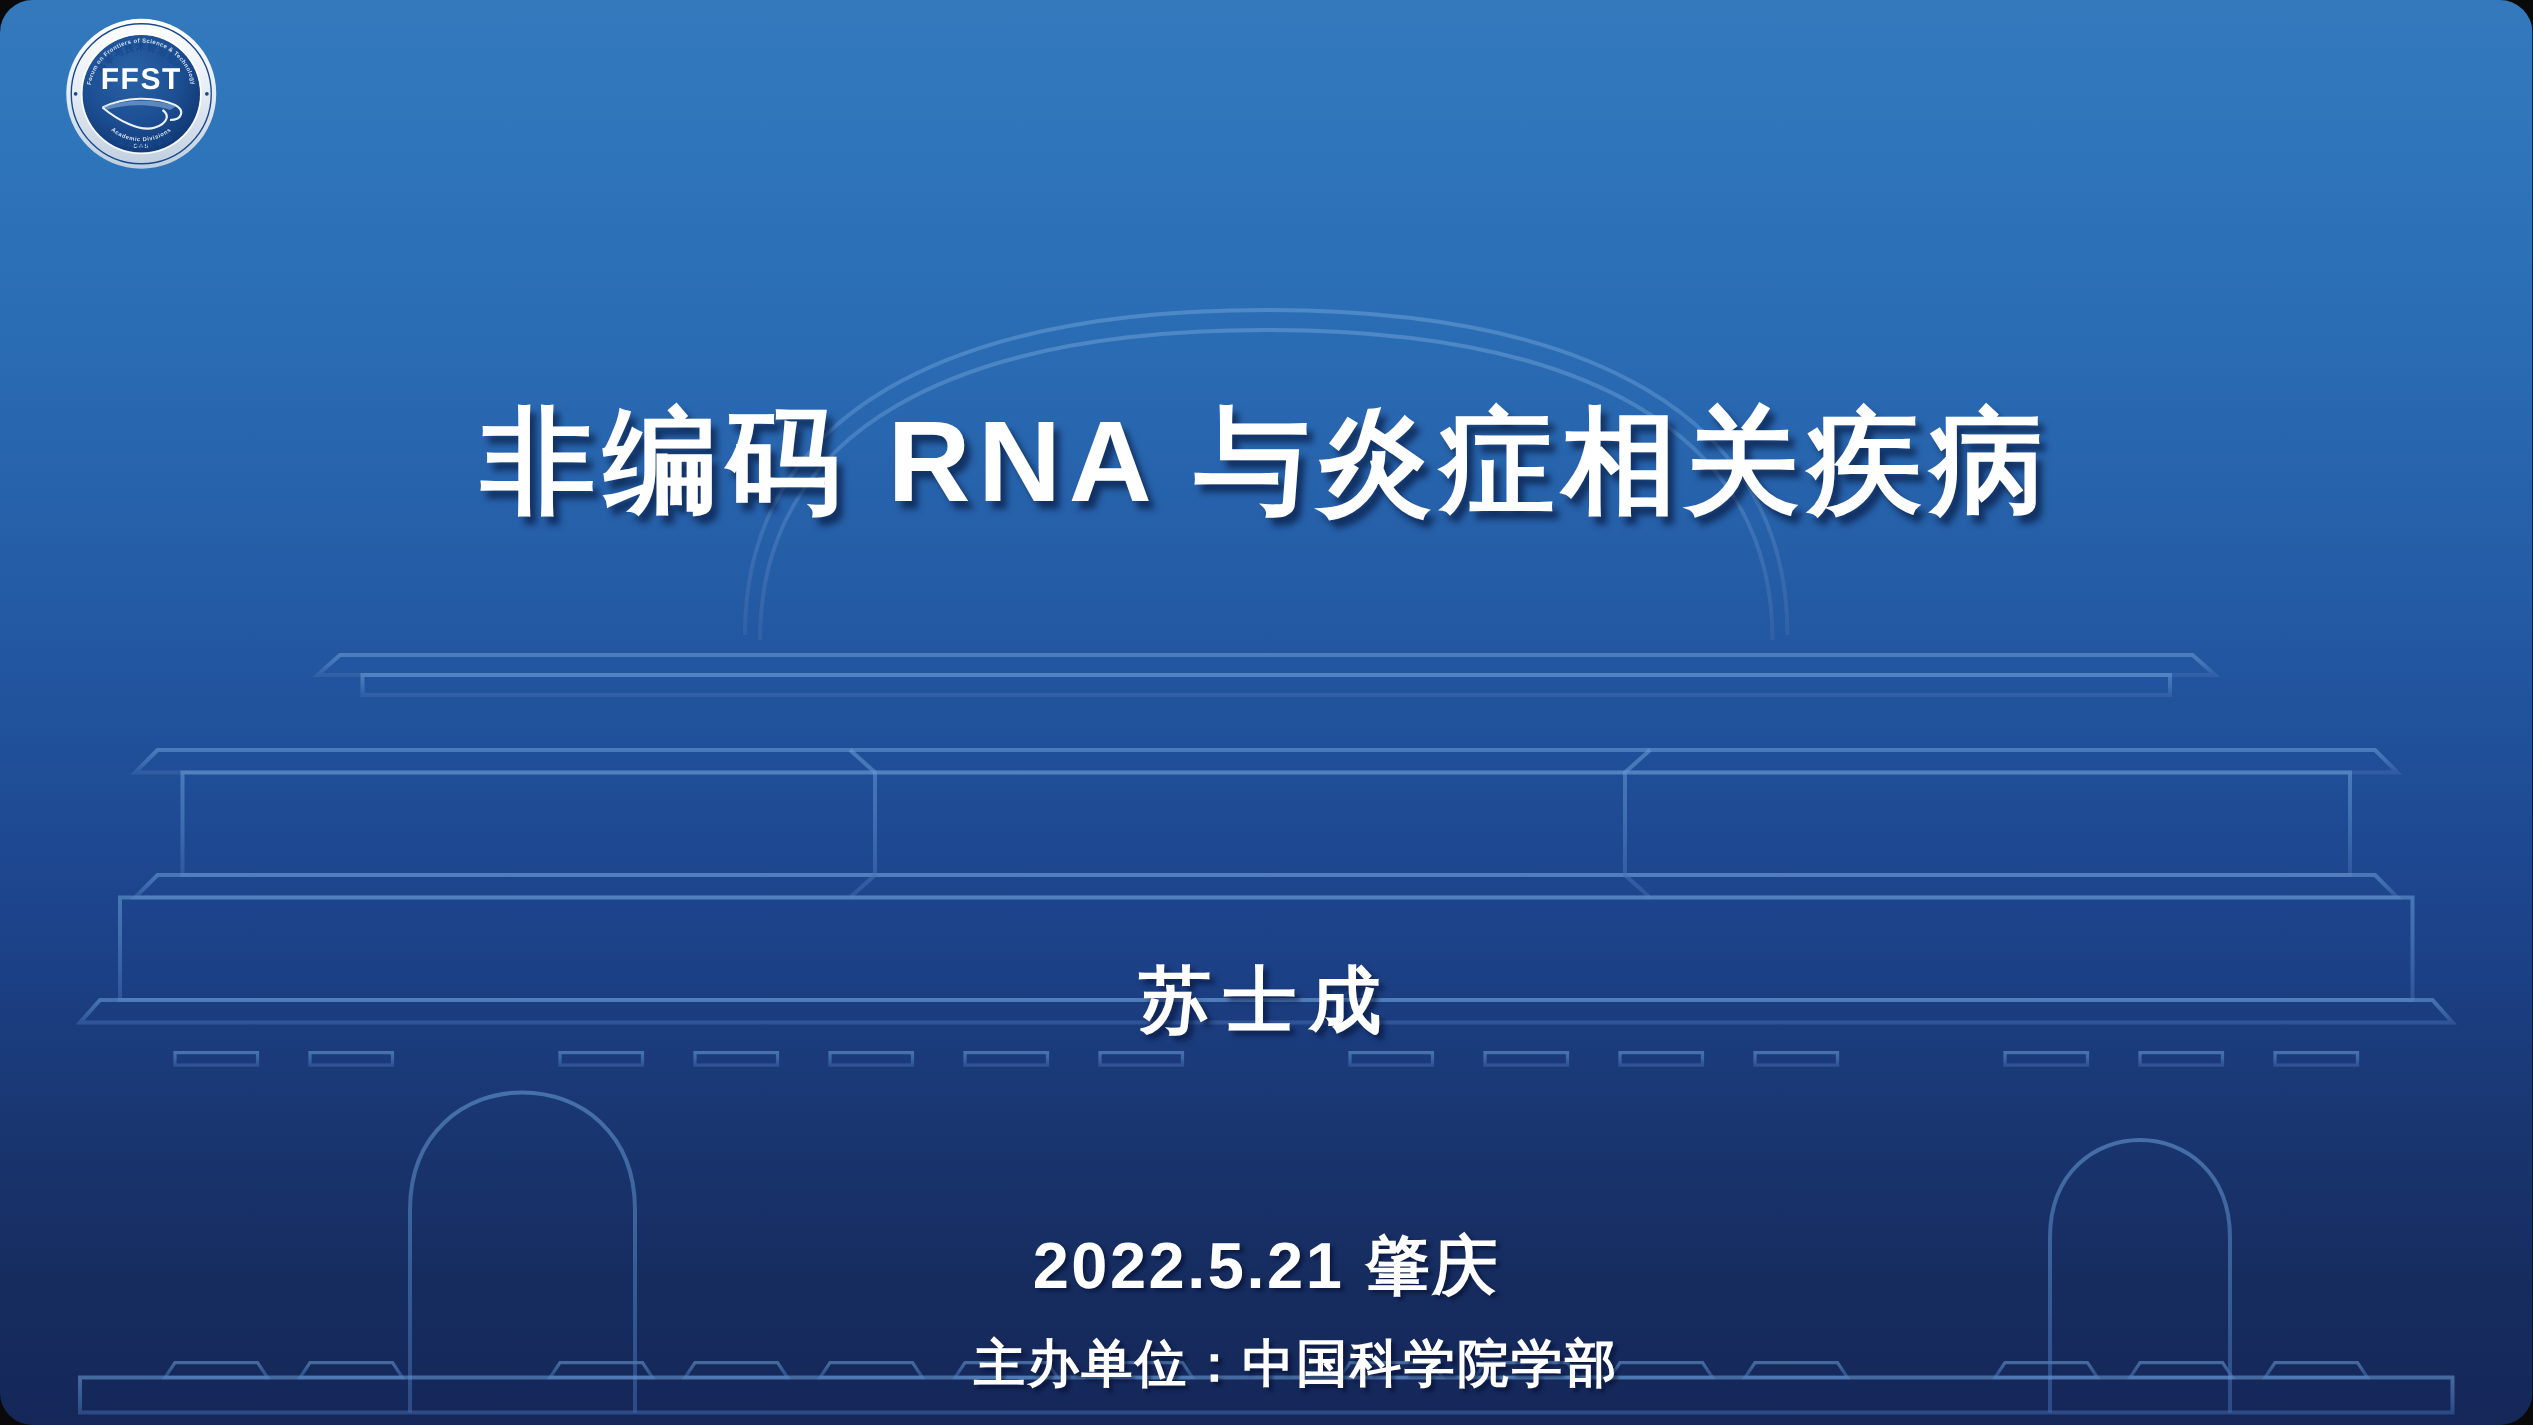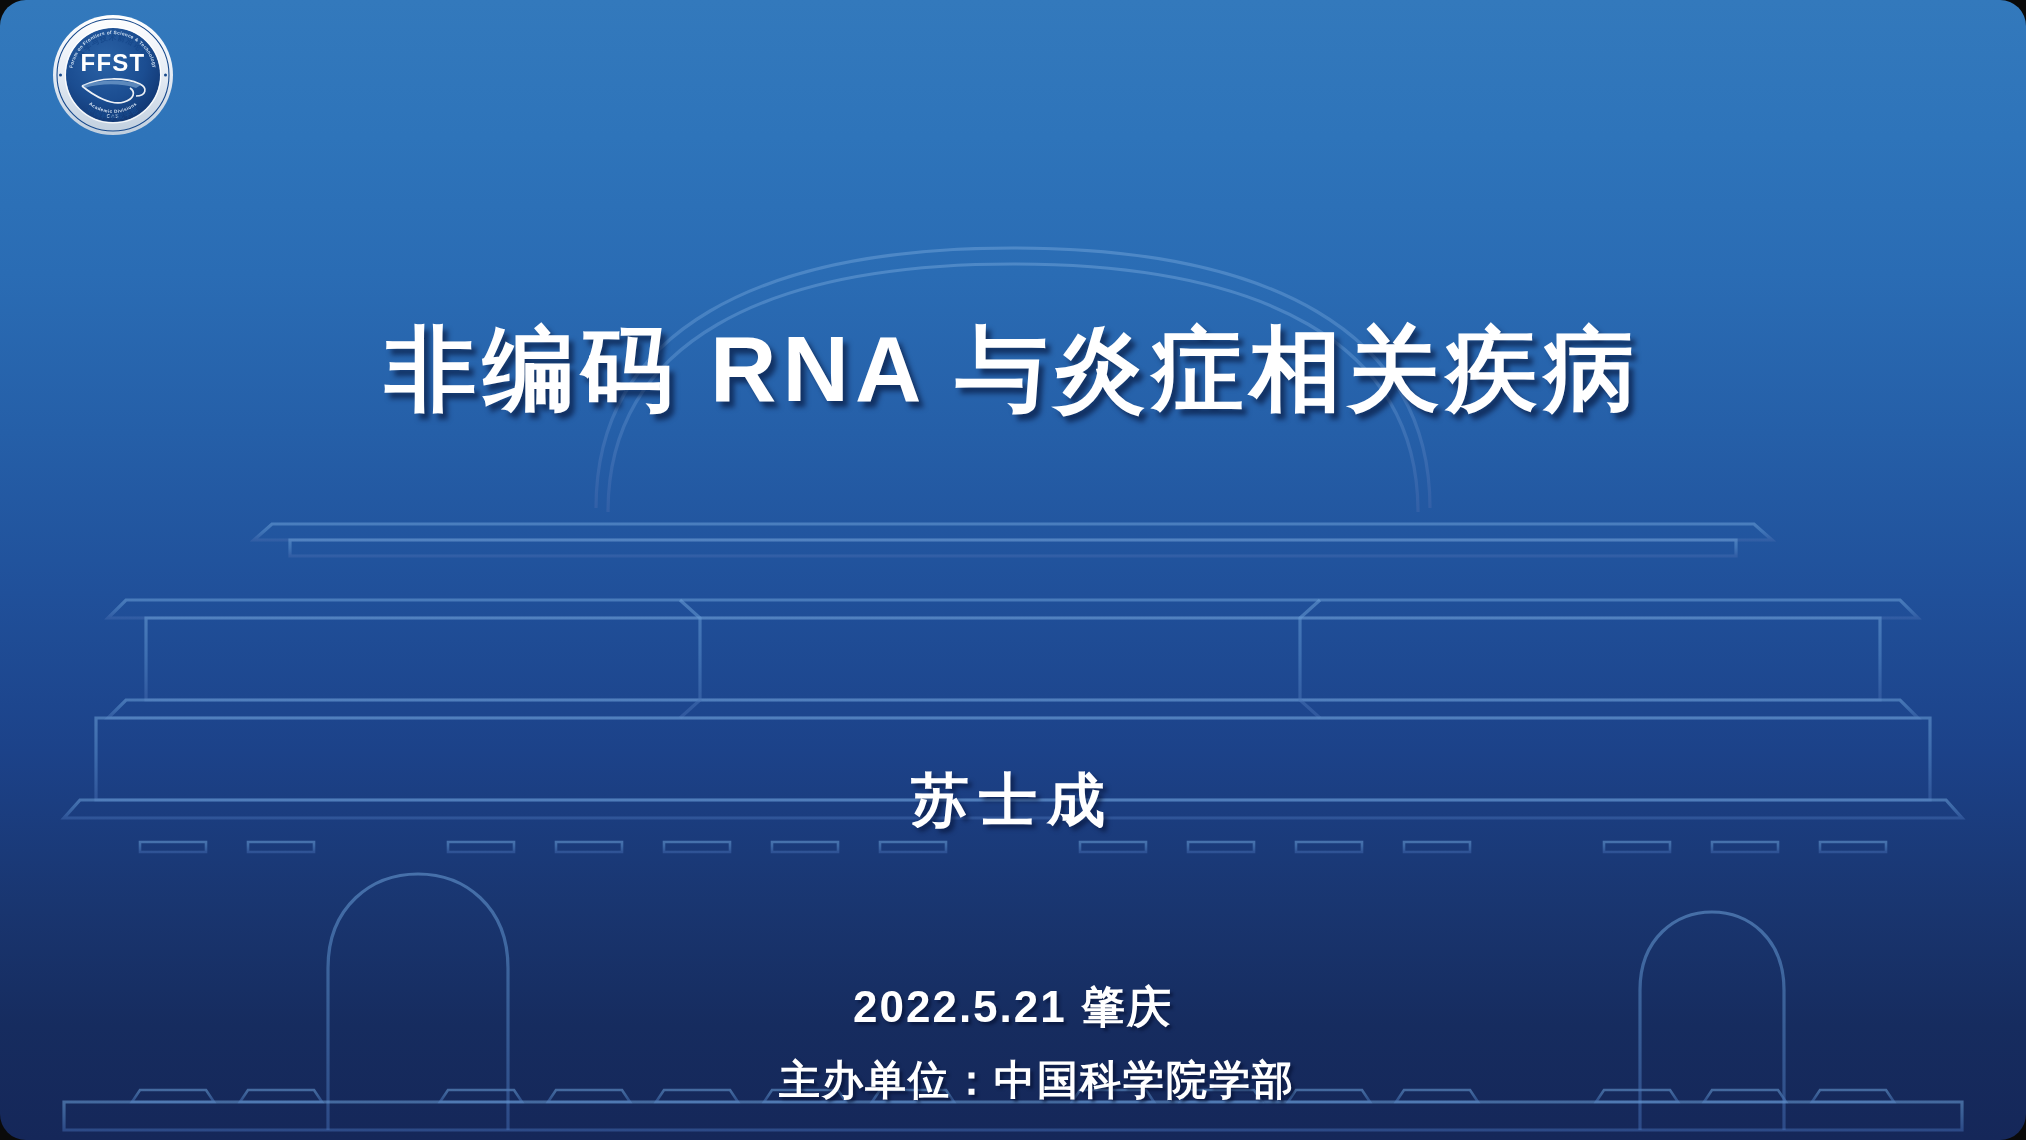--- a/index.html
+++ b/index.html
@@ -101,21 +101,21 @@
   
   #footer {
     position: absolute;
     left: 0;
     right: 0;
     top: 978px;
     text-align: center;
     z-index: 10;
   }
   #footer-date {
-    font-size: 44px;
+    font-size: 52px;
     font-weight: bold;
     color: #ffffff;
     letter-spacing: 2px;
     text-shadow: 3px 3px 3px rgba(0, 10, 40, 0.5);
     margin-bottom: 16px;
   }
   #footer-host {
     font-size: 41px;
     font-weight: bold;
     color: #ffffff;

